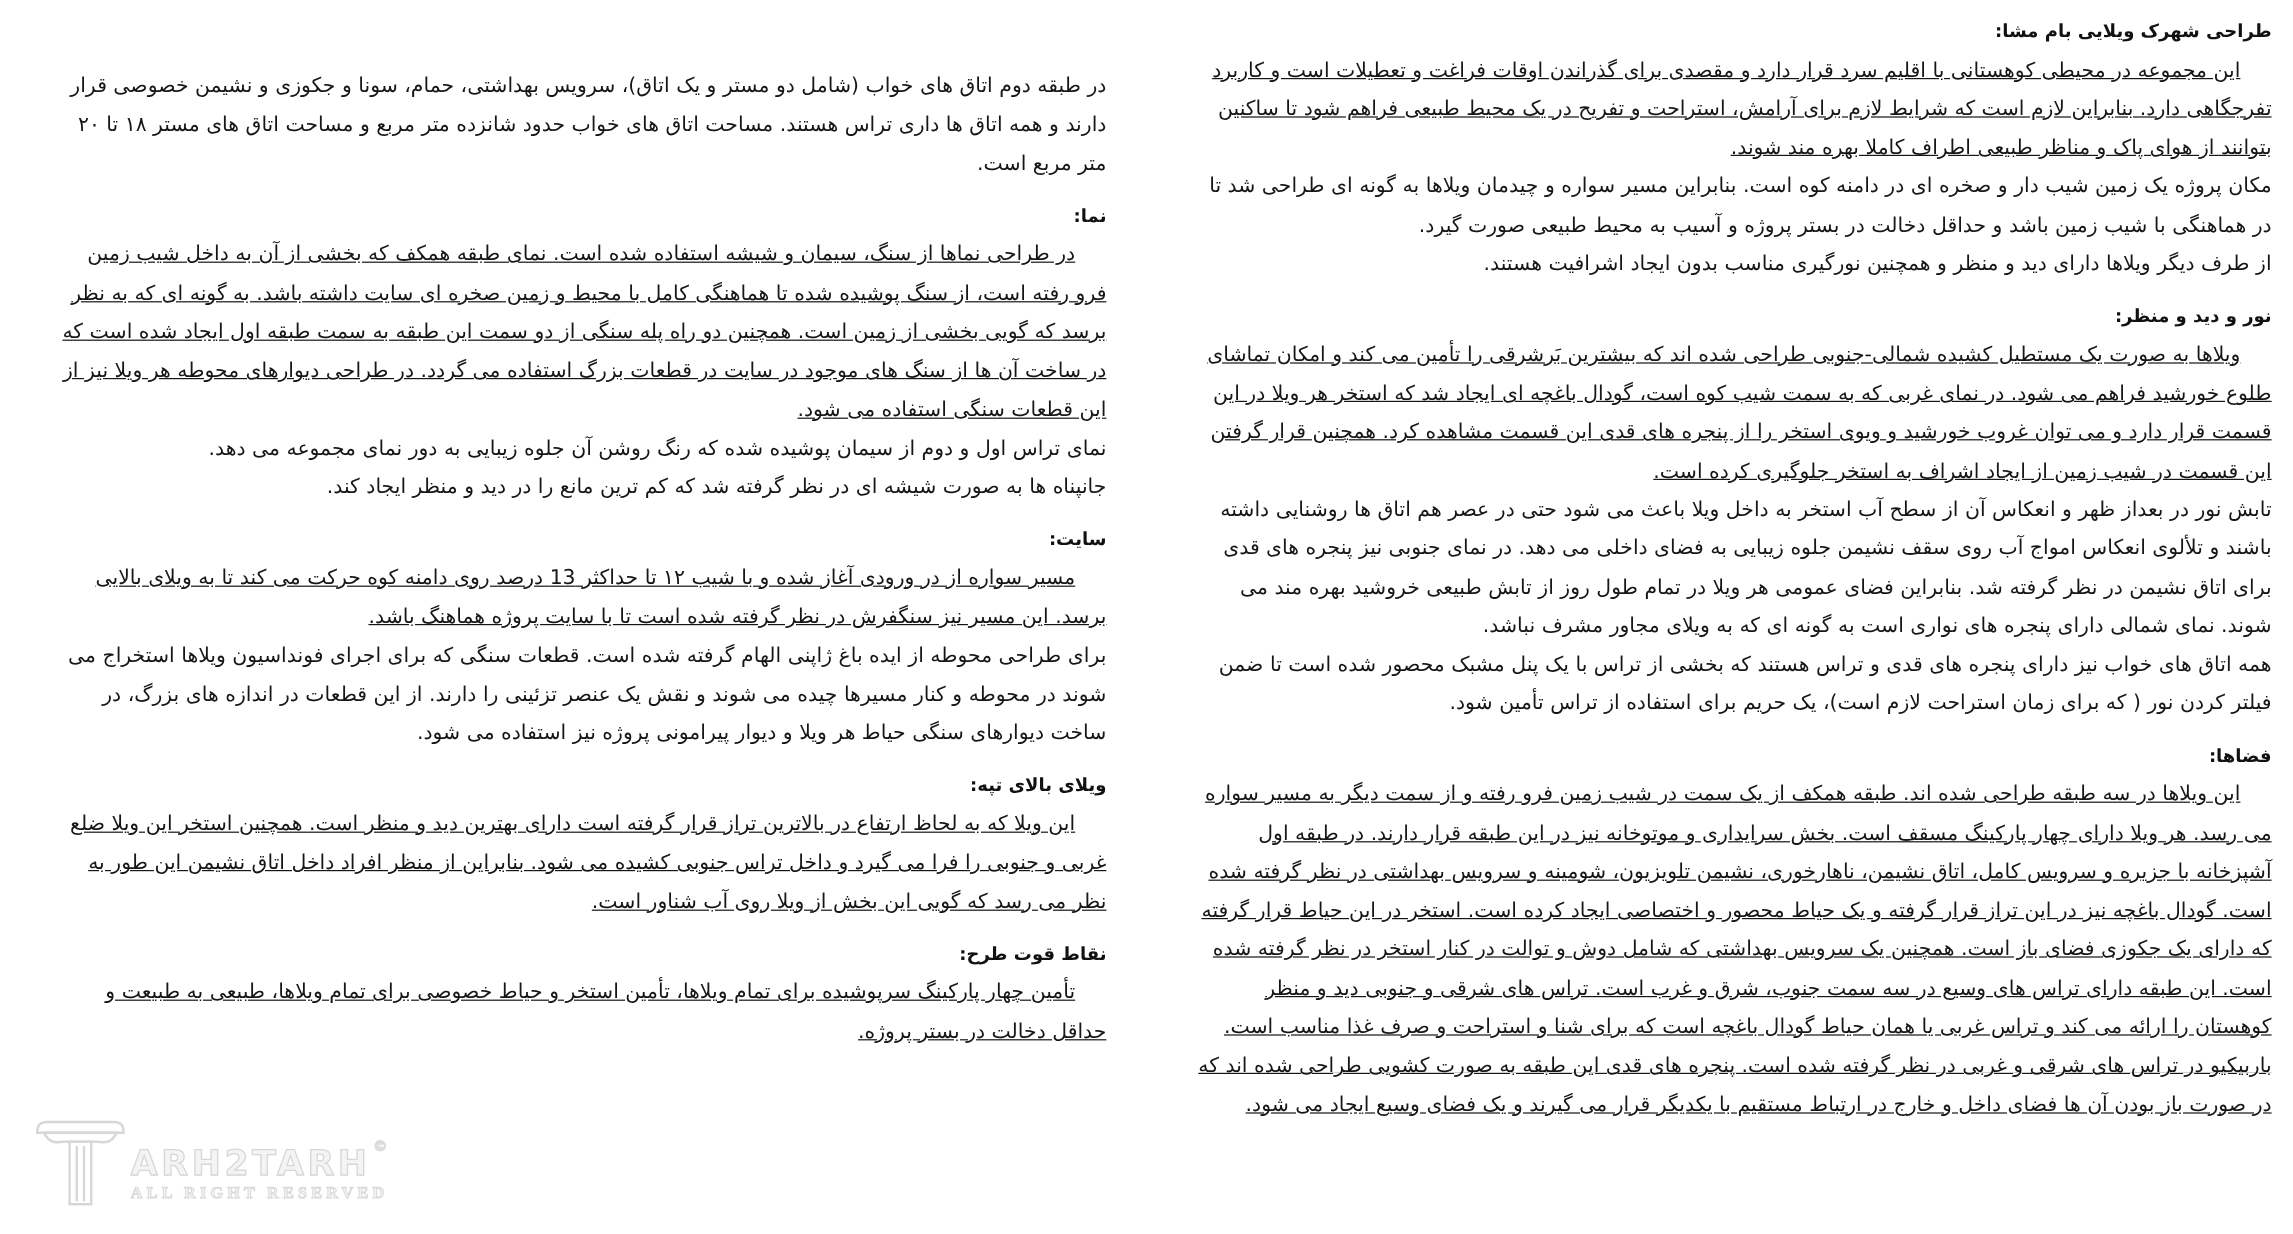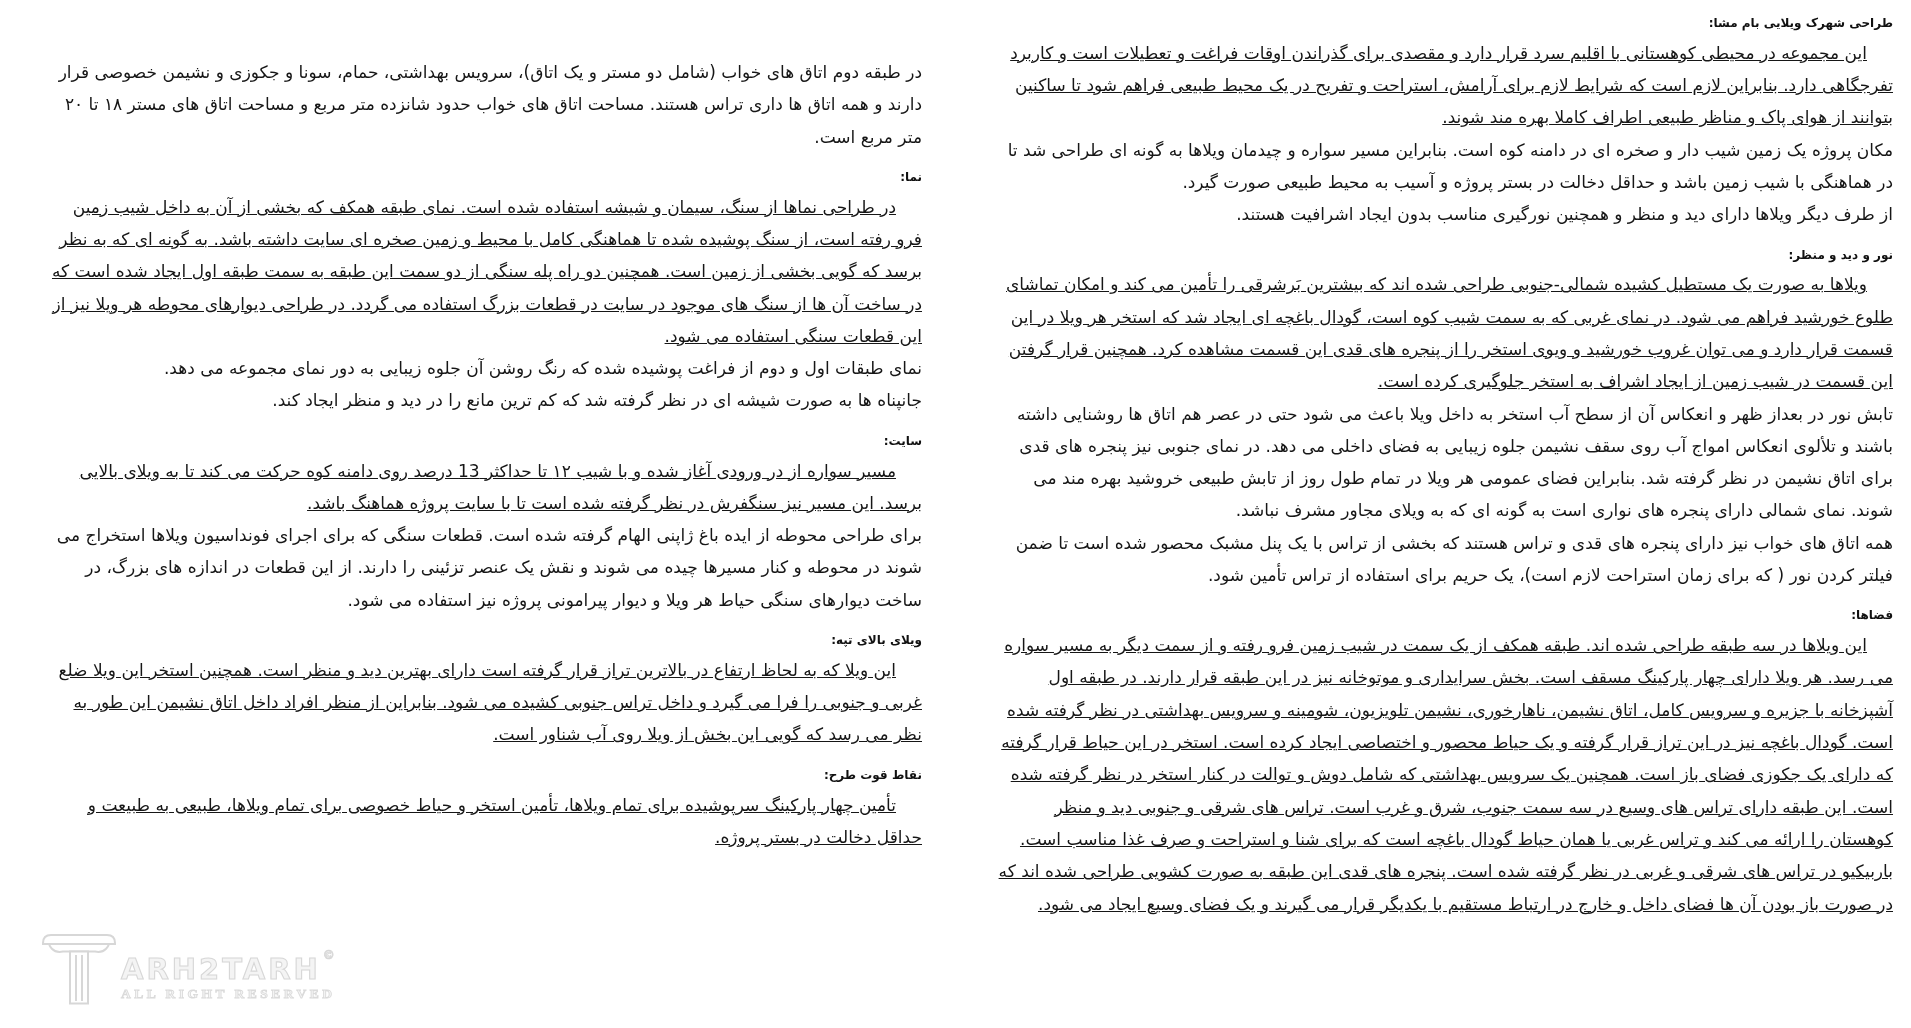--- a/index.html
+++ b/index.html
@@ -12,28 +12,28 @@
     display:flex;flex-direction:row;direction:rtl;
     padding:12px 18px 0 30px;gap:66px;box-sizing:border-box;
   }
   .col{
     direction:rtl;text-align:right;
     font-size:17px;line-height:1.9;
   }
   .col-right{width:905px;}
   .col-left{width:874px;padding-top:44px;}
   .sec-heading{
-    font-size:12px;font-weight:bold;margin:13px 0 2px 0;color:#111;
+    font-size:15px;font-weight:bold;margin:13px 0 2px 0;color:#111;
   }
   .col section:first-child .sec-heading{margin-top:0;}
   .col p{margin:0;}
   .col p.first-indent{text-indent:26px;text-decoration:underline;}
   
   .watermark{
-    position:absolute;left:40px;bottom:22px;
+    position:absolute;left:28px;bottom:22px;
     display:flex;align-items:flex-end;gap:3px;
     user-select:none;
   }
   .wm-text{display:flex;flex-direction:column;margin-bottom:2px;}
   .wm-brand{
     font-weight:bold;font-size:29px;line-height:1;
     letter-spacing:3px;
     color:#f4f4f4;-webkit-text-stroke:1.1px #d7d7d7;
     display:flex;align-items:flex-start;
   }
@@ -71,21 +71,21 @@
         <p class="first-indent">این ویلاها در سه طبقه طراحی شده اند. طبقه همکف از یک سمت در شیب زمین فرو رفته و از سمت دیگر به مسیر سواره می رسد. هر ویلا دارای چهار پارکینگ مسقف است. بخش سرایداری و موتوخانه نیز در این طبقه قرار دارند. در طبقه اول آشپزخانه با جزیره و سرویس کامل، اتاق نشیمن، ناهارخوری، نشیمن تلویزیون، شومینه و سرویس بهداشتی در نظر گرفته شده است. گودال باغچه نیز در این تراز قرار گرفته و یک حیاط محصور و اختصاصی ایجاد کرده است. استخر در این حیاط قرار گرفته که دارای یک جکوزی فضای باز است. همچنین یک سرویس بهداشتی که شامل دوش و توالت در کنار استخر در نظر گرفته شده است. این طبقه دارای تراس های وسیع در سه سمت جنوب، شرق و غرب است. تراس های شرقی و جنوبی دید و منظر کوهستان را ارائه می کند و تراس غربی یا همان حیاط گودال باغچه است که برای شنا و استراحت و صرف غذا مناسب است.  باربیکیو در تراس های شرقی و غربی در نظر گرفته شده است. پنجره های قدی این طبقه به صورت کشویی طراحی شده اند که در صورت باز بودن آن ها فضای داخل و خارج در ارتباط مستقیم با یکدیگر قرار می گیرند و یک فضای وسیع ایجاد می شود.</p>
       </section>
     </section>
   <section class="col col-left" id="col-left">
       <section>
         <p>در طبقه دوم اتاق های خواب (شامل دو مستر و یک اتاق)، سرویس بهداشتی، حمام، سونا و جکوزی و نشیمن خصوصی قرار دارند و همه اتاق ها داری تراس هستند. مساحت اتاق های خواب حدود شانزده متر مربع و مساحت اتاق های مستر ۱۸ تا ۲۰ متر مربع است.</p>
       </section>
       <section>
         <h2 class="sec-heading">نما:</h2>
         <p class="first-indent">در طراحی نماها از سنگ، سیمان و شیشه استفاده شده است. نمای طبقه همکف که بخشی از آن به داخل شیب زمین فرو رفته است، از سنگ پوشیده شده تا هماهنگی کامل با محیط و زمین صخره ای سایت داشته باشد. به گونه ای که به نظر برسد که گویی بخشی از زمین است. همچنین دو راه پله سنگی از دو سمت این طبقه به سمت طبقه اول ایجاد شده است که در ساخت آن ها از سنگ های موجود در سایت در قطعات بزرگ استفاده می گردد. در طراحی دیوارهای محوطه هر ویلا نیز از این قطعات سنگی استفاده می شود.</p>
-        <p>نمای طبقات اول و دوم از فراغت پوشیده شده که رنگ روشن آن جلوه زیبایی به دور نمای مجموعه می دهد.</p>
+        <p>نمای تراس اول و دوم از سیمان پوشیده شده که رنگ روشن آن جلوه زیبایی به دور نمای مجموعه می دهد.</p>
         <p>جانپناه ها به صورت شیشه ای در نظر گرفته شد که کم ترین مانع را در دید و منظر ایجاد کند.</p>
       </section>
       <section>
         <h2 class="sec-heading">سایت:</h2>
         <p class="first-indent">مسیر سواره از در ورودی آغاز شده و با شیب ۱۲ تا حداکثر 13 درصد روی دامنه کوه حرکت می کند تا به ویلای بالایی برسد. این مسیر نیز سنگفرش در نظر گرفته شده است تا با سایت پروژه هماهنگ باشد.</p>
         <p>برای طراحی محوطه از ایده باغ ژاپنی الهام گرفته شده است. قطعات سنگی که برای اجرای فونداسیون ویلاها استخراج می شوند در محوطه و کنار مسیرها چیده می شوند و نقش یک عنصر تزئینی را دارند. از این قطعات در اندازه های بزرگ، در ساخت دیوارهای سنگی حیاط هر ویلا و دیوار پیرامونی پروژه نیز استفاده می شود.</p>
       </section>
       <section>
         <h2 class="sec-heading">ویلای بالای تپه:</h2>
         <p class="first-indent">این ویلا که به لحاظ ارتفاع در بالاترین تراز قرار گرفته است دارای بهترین دید و منظر است. همچنین استخر این ویلا ضلع غربی و جنوبی را  فرا می گیرد و داخل تراس جنوبی کشیده می شود. بنابراین از منظر افراد داخل اتاق نشیمن این طور به نظر می رسد که گویی این بخش از ویلا روی آب شناور است.</p>

